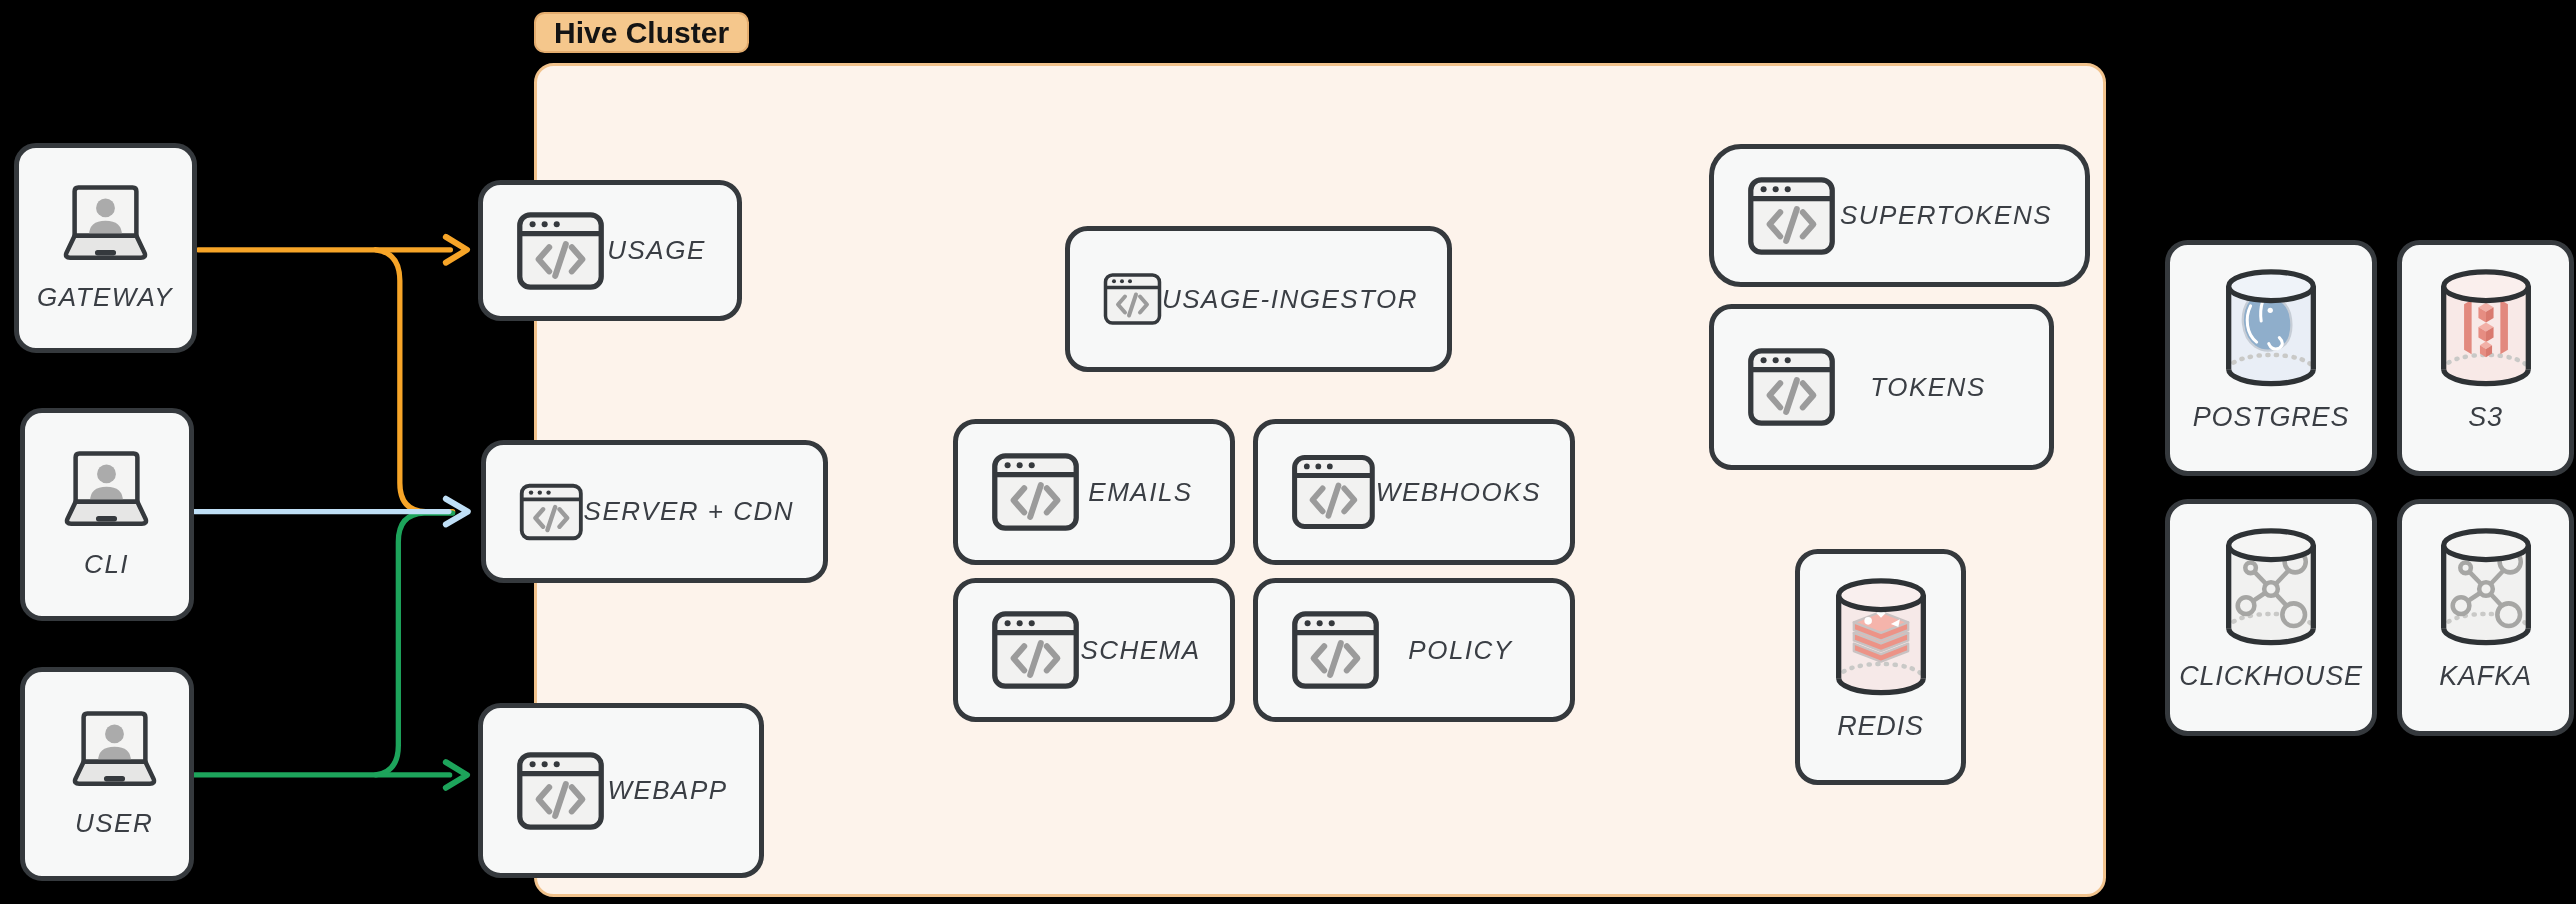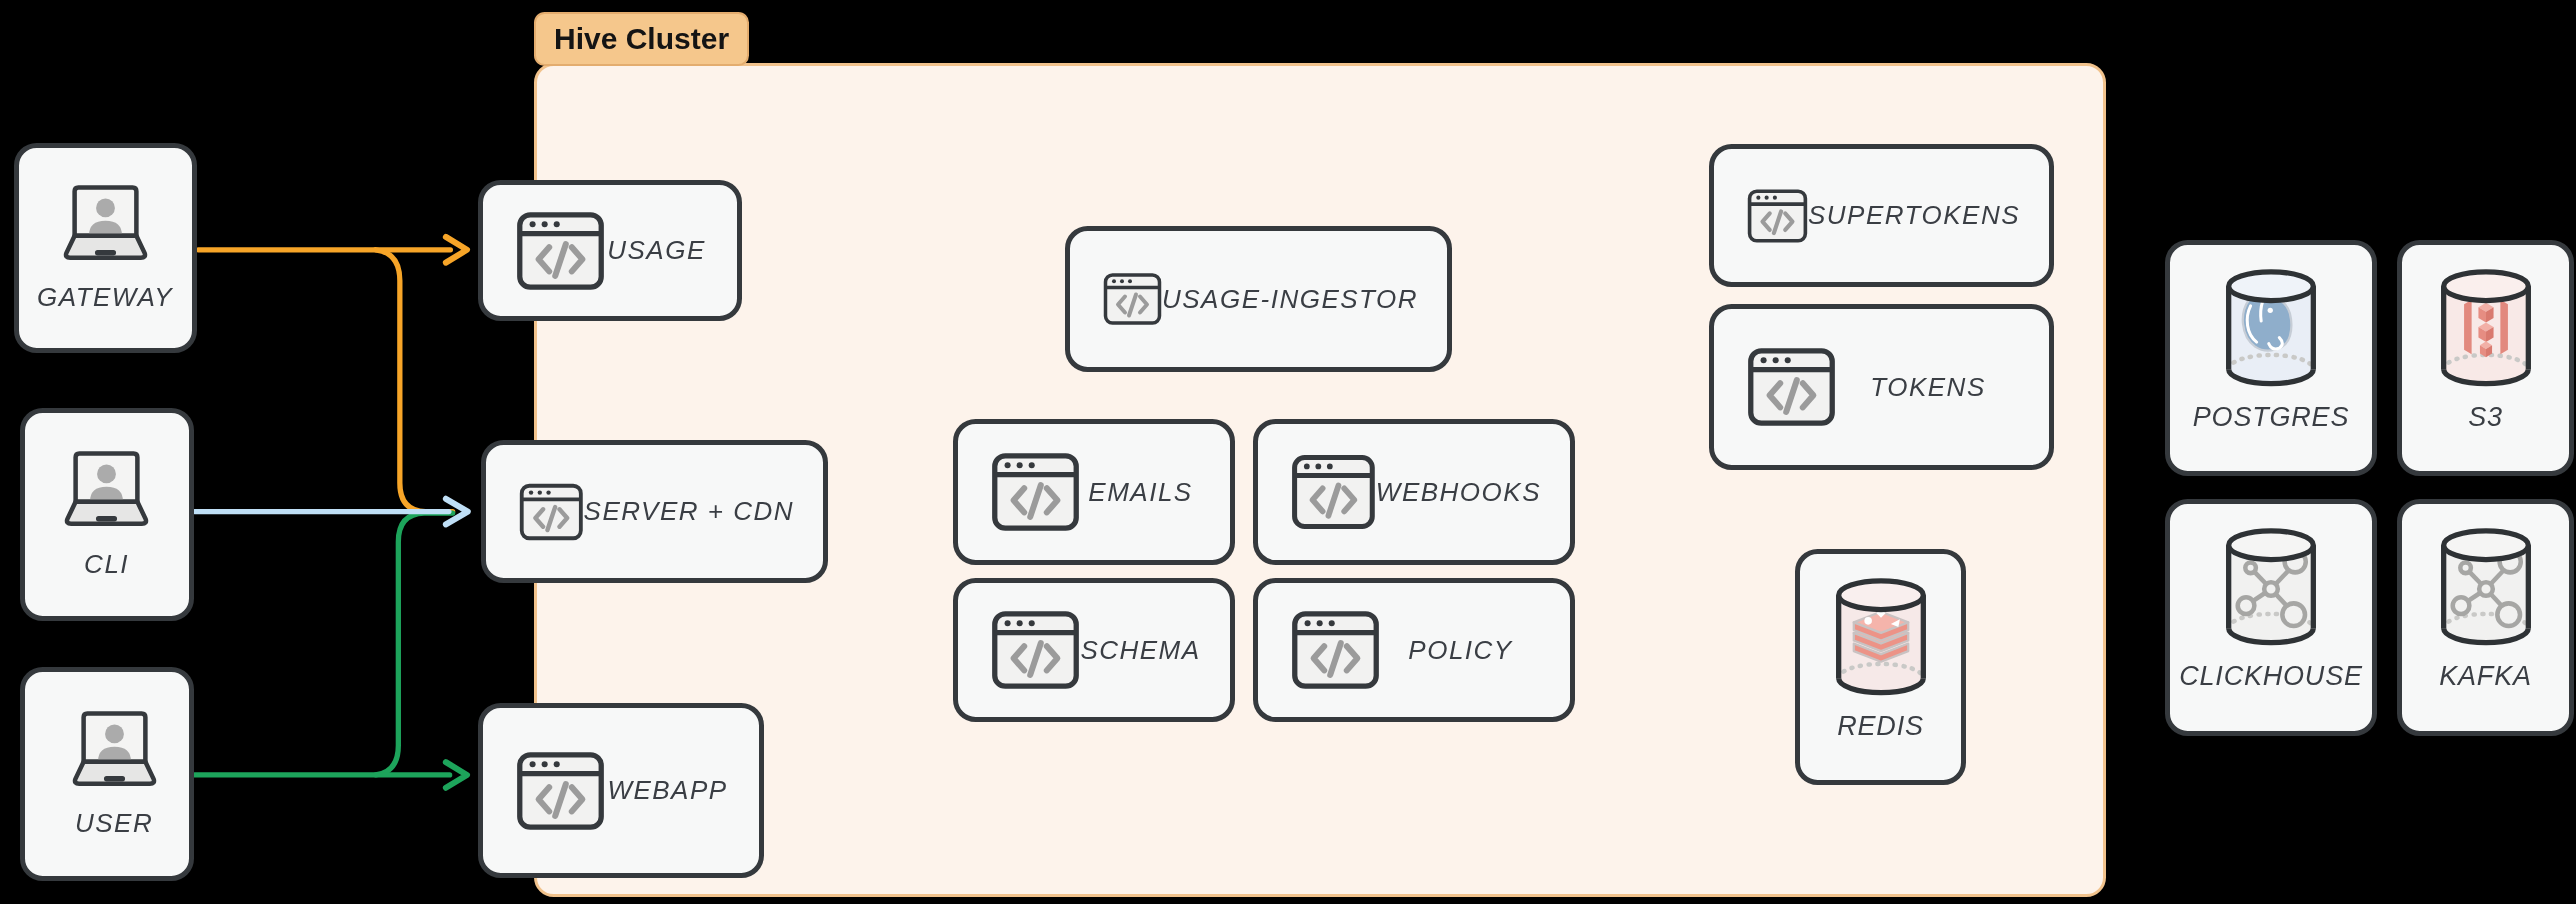--- a/index.html
+++ b/index.html
@@ -1,28 +1,28 @@
 <!DOCTYPE html>
 <html style="font-size:12px"><head>
 <meta charset="utf-8">
 <style>
   html,body{margin:0;padding:0;background:#000;}
   .canvas{position:relative;width:2576px;height:904px;background:#000;overflow:hidden;
           font-family:"Liberation Sans",sans-serif;}
   .cluster{position:absolute;left:534px;top:63px;width:1572px;height:834px;
            background:#FDF3EB;border:3px solid #F1C28C;border-radius:19.6px;z-index:1;box-sizing:border-box;}
-  .badge{position:absolute;left:534px;top:12px;height:54px;padding:0 18px;display:flex;align-items:center;
+  .badge{position:absolute;left:534px;top:12px;height:41px;padding:0 18px;display:flex;align-items:center;
          background:#F5C78C;border:2.3px solid #E3AC6E;border-radius:10.6px;z-index:3;
          font-size:30px;font-weight:700;color:#141414;box-sizing:border-box;}
   .edges{position:absolute;left:0;top:0;z-index:2;}
   .edge-line{fill:none;stroke-width:7;stroke-linecap:round;}
   .edge-head{fill:none;stroke-width:8;stroke-linecap:round;stroke-linejoin:round;}
   .node{position:absolute;background:#F7F8F8;border:5.3px solid #35393D;border-radius:22.6px;
         box-sizing:border-box;z-index:3;color:#3A3E44;}
-  .client-node{display:flex;flex-direction:column;align-items:center;justify-content:center;gap:19.6px;}
+  .client-node{display:flex;flex-direction:column;align-items:center;justify-content:center;gap:19.6px;border-radius:22px;}
   .service-node{display:flex;flex-direction:row;align-items:center;padding:0 29px 0 33px;}
   .service-node .label{flex:1;text-align:center;}
   .db-node{display:flex;flex-direction:column;align-items:center;padding-top:19.6px;}
   .db-node .label{margin-top:10.6px;}
   .label{font-style:italic;font-weight:500;font-size:26px;letter-spacing:1.5px;color:#3A3E44;white-space:nowrap;}
   .db-node .label{font-size:27px;letter-spacing:0.8px;}
   .icon{display:block;}
 </style>
 </head>
 <body>
@@ -196,21 +196,21 @@
       <circle cx="22" cy="17.5" r="4" fill="#35393D"></circle>
         <circle cx="38" cy="17.5" r="4" fill="#35393D"></circle>
         <circle cx="54" cy="17.5" r="4" fill="#35393D"></circle>
       <path d="M44 48 L30 64 L44 80" stroke="#9B9B9B" stroke-width="8" fill="none" stroke-linecap="round" stroke-linejoin="round"></path>
       <path d="M74 48 L88 64 L74 80" stroke="#9B9B9B" stroke-width="8" fill="none" stroke-linecap="round" stroke-linejoin="round"></path>
       <line x1="66" y1="44" x2="52" y2="86" stroke="#9B9B9B" stroke-width="8" stroke-linecap="round"></line>
     </svg>
     <span class="label">POLICY</span>
   </div>
 
-  <div class="node service-node" style="left:1709px;top:144px;width:345px;height:143px;">
+  <div class="node service-node" style="left:1709px;top:144px;width:381px;height:143px;border-radius:32px;">
     <svg class="icon" width="89" height="80" viewBox="0 0 118 106">
       <rect x="5" y="5" width="108" height="96" rx="14" fill="#F2F2F1" stroke="#35393D" stroke-width="7"></rect>
       <line x1="5" y1="30" x2="113" y2="30" stroke="#35393D" stroke-width="7"></line>
       <circle cx="22" cy="17.5" r="4" fill="#35393D"></circle>
         <circle cx="38" cy="17.5" r="4" fill="#35393D"></circle>
         <circle cx="54" cy="17.5" r="4" fill="#35393D"></circle>
       <path d="M44 48 L30 64 L44 80" stroke="#9B9B9B" stroke-width="8" fill="none" stroke-linecap="round" stroke-linejoin="round"></path>
       <path d="M74 48 L88 64 L74 80" stroke="#9B9B9B" stroke-width="8" fill="none" stroke-linecap="round" stroke-linejoin="round"></path>
       <line x1="66" y1="44" x2="52" y2="86" stroke="#9B9B9B" stroke-width="8" stroke-linecap="round"></line>
     </svg>

